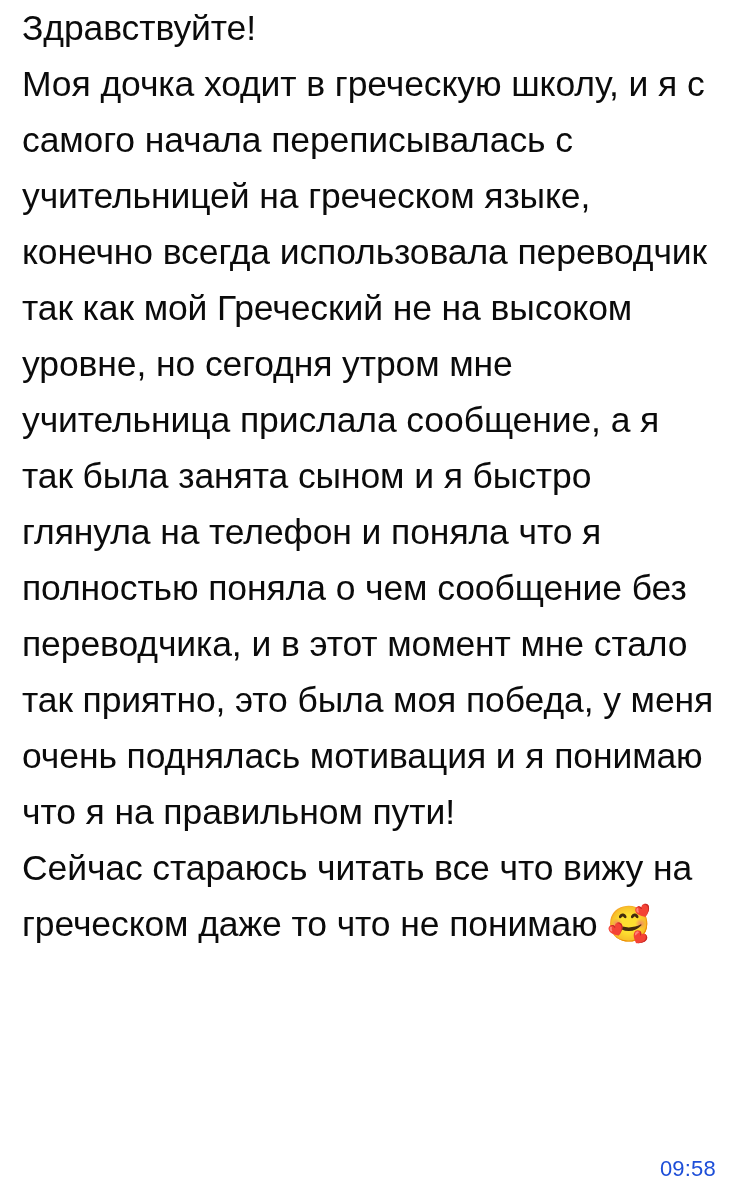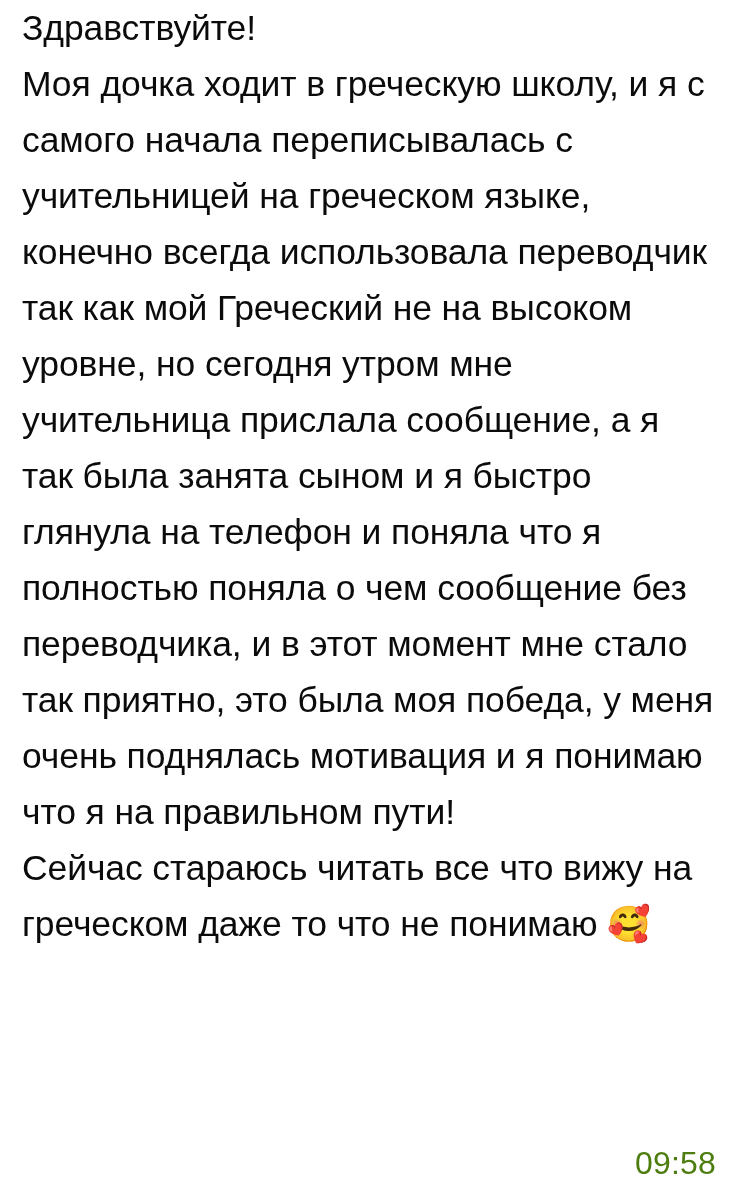--- a/index.html
+++ b/index.html
@@ -39,22 +39,22 @@
   }
   .message-meta {
     position: absolute;
     right: 24px;
     bottom: 12px;
     display: flex;
     align-items: center;
     gap: 8px;
   }
   .timestamp {
-    font-size: 32px;
-    color: #4d7c0f;
+    font-size: 22px;
+    color: #1d4ed8;
     font-family: "Liberation Sans", sans-serif;
     letter-spacing: 0.2px;
   }
 </style>
 </head>
 <body>
 
 <div class="message-bubble">
   <p class="message-text"><span>Здравствуйте!
 Моя дочка ходит в греческую школу, и я с самого начала переписывалась с учительницей на греческом языке, конечно всегда использовала переводчик так как мой Греческий не на высоком уровне, но сегодня утром мне учительница прислала сообщение, а я так была занята сыном и я быстро глянула на телефон и поняла что я полностью поняла о чем сообщение без переводчика, и в этот момент мне стало так приятно, это была моя победа, у меня очень поднялась мотивация и я понимаю что я на правильном пути!

